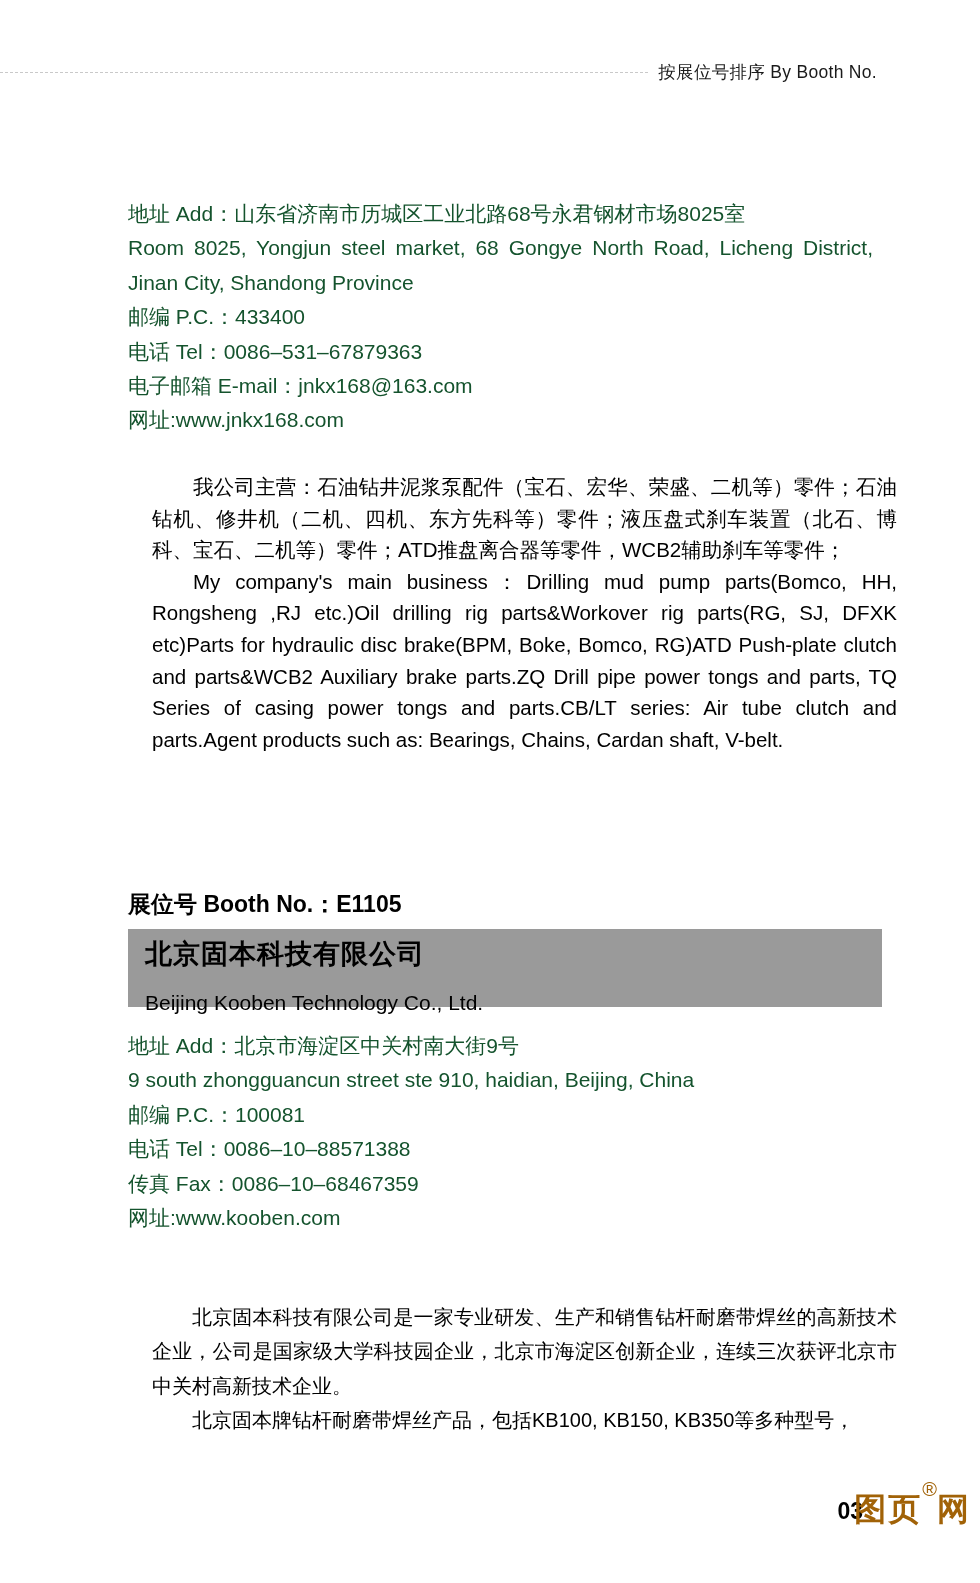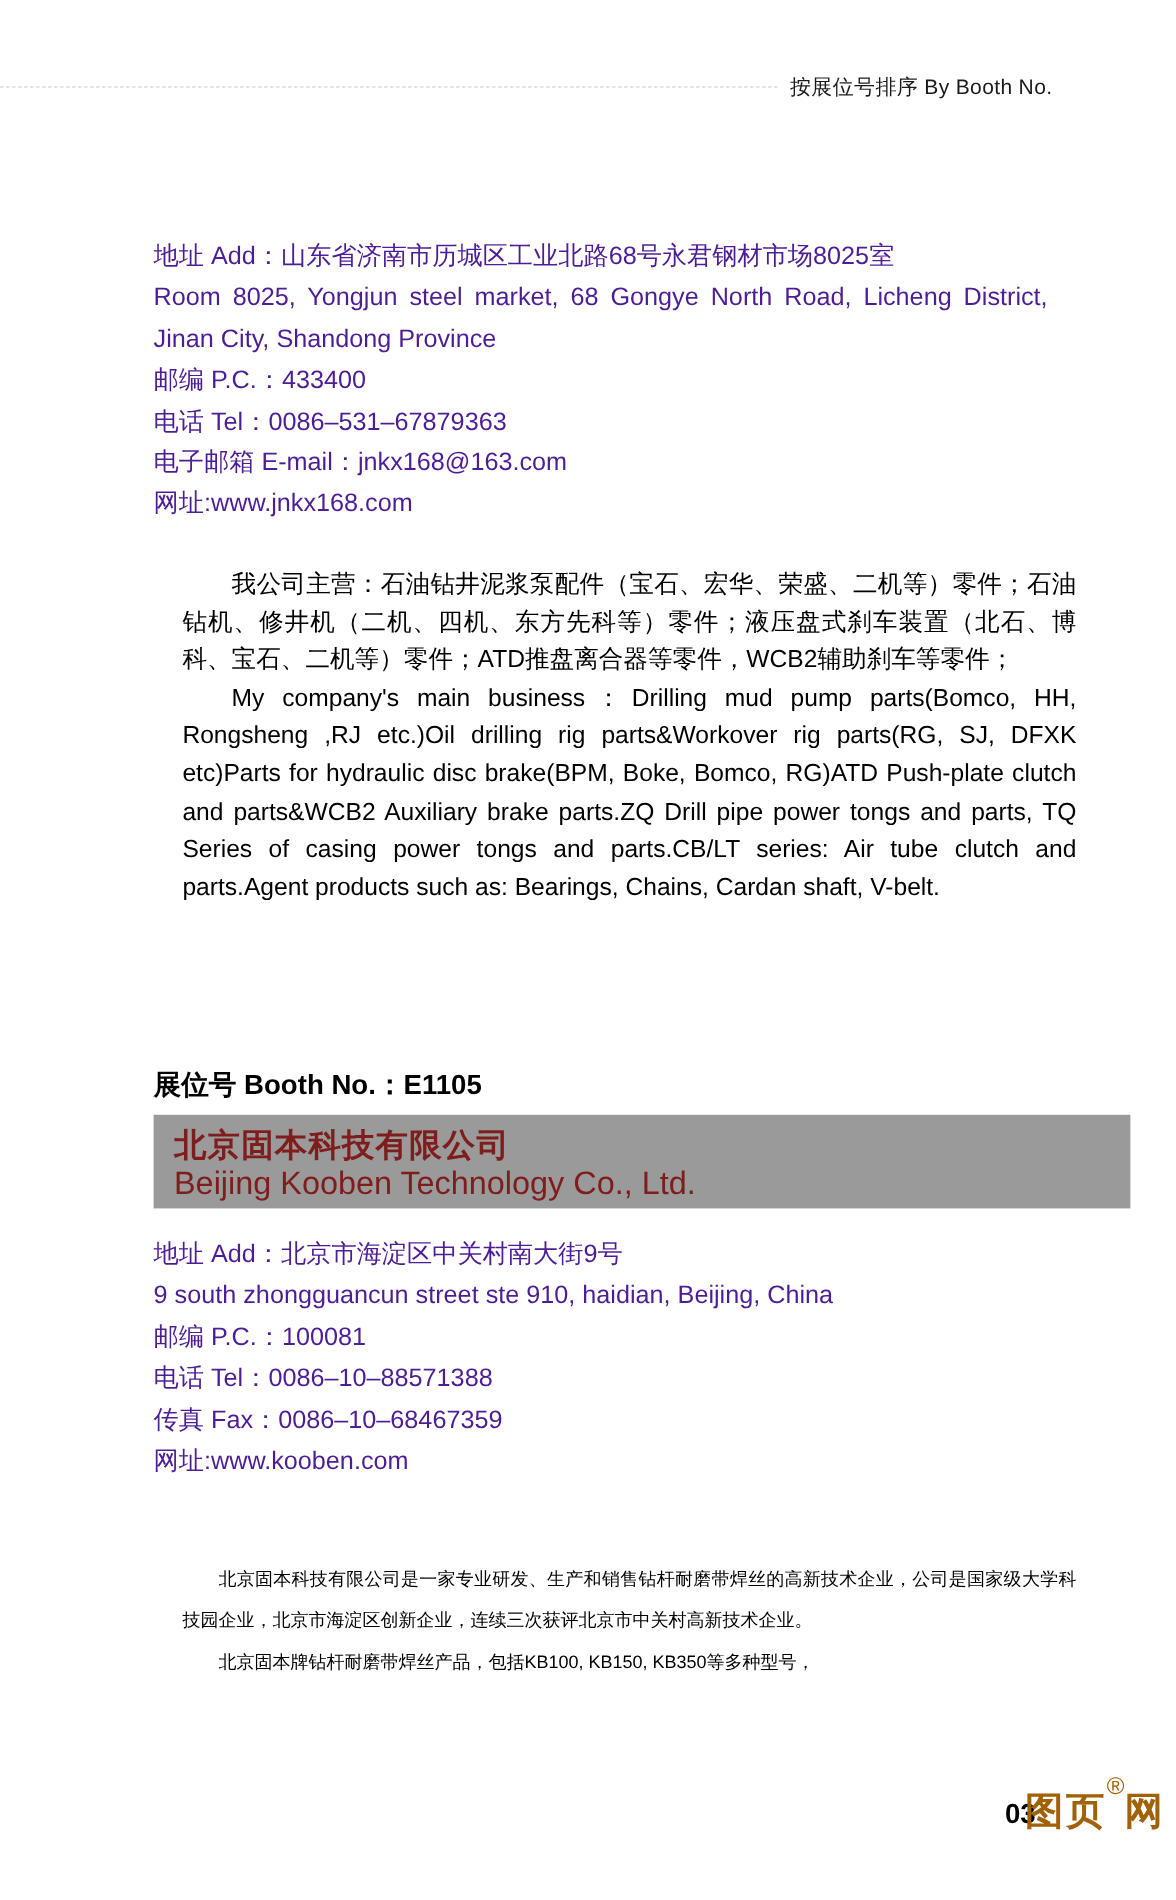--- a/index.html
+++ b/index.html
@@ -33,65 +33,66 @@
     white-space: nowrap;
   }
   
   .contact-block {
     position: absolute;
     left: 128px;
     width: 745px;
     font-size: 21px;
     line-height: 34.4px;
     text-align: justify;
-    color: #4c1d95;
+    color: #14532d;
   }
   .contact-block.first  { top: 197px; }
   .contact-block.second { top: 1029px; }
   
   .desc {
     position: absolute;
     left: 128px;
     width: 745px;
     text-align: justify;
     color: #000000;
     margin-left: 24px;
   }
   .desc p { text-indent: 2em; margin: 0; }
   .desc.first  { top: 471px; font-size: 20.5px; line-height: 31.6px; }
-  .desc.second { top: 1300px; font-size: 15px;  line-height: 34.4px; }
+  .desc.second { top: 1300px; font-size: 20px;  line-height: 34.4px; }
   
   .booth-line {
     position: absolute;
     top: 889px; left: 128px;
     width: 745px;
     text-align: left;
     font-size: 23px;
     font-weight: bold;
     white-space: nowrap;
   }
   
   .banner {
     position: absolute;
     top: 929px; left: 128px;
-    width: 814px; height: 78px;
+    width: 754px; height: 78px;
     background: #9a9a9a;
-    color: #7f1d1d;
+    color: #000000;
     padding: 7px 0 0 17px;
   }
   .banner .zh {
     font-size: 27px;
     font-weight: bold;
     line-height: 36px;
     letter-spacing: 1px;
   }
   .banner .en {
-    font-size: 27px;
+    font-size: 21px;
     font-weight: normal;
     line-height: 29px;
+    margin-top: 16px;
   }
   
   .page-number {
     position: absolute;
     top: 1498px; right: 117px;
     font-size: 23px;
     font-weight: bold;
   }
   .watermark {
     position: absolute;

